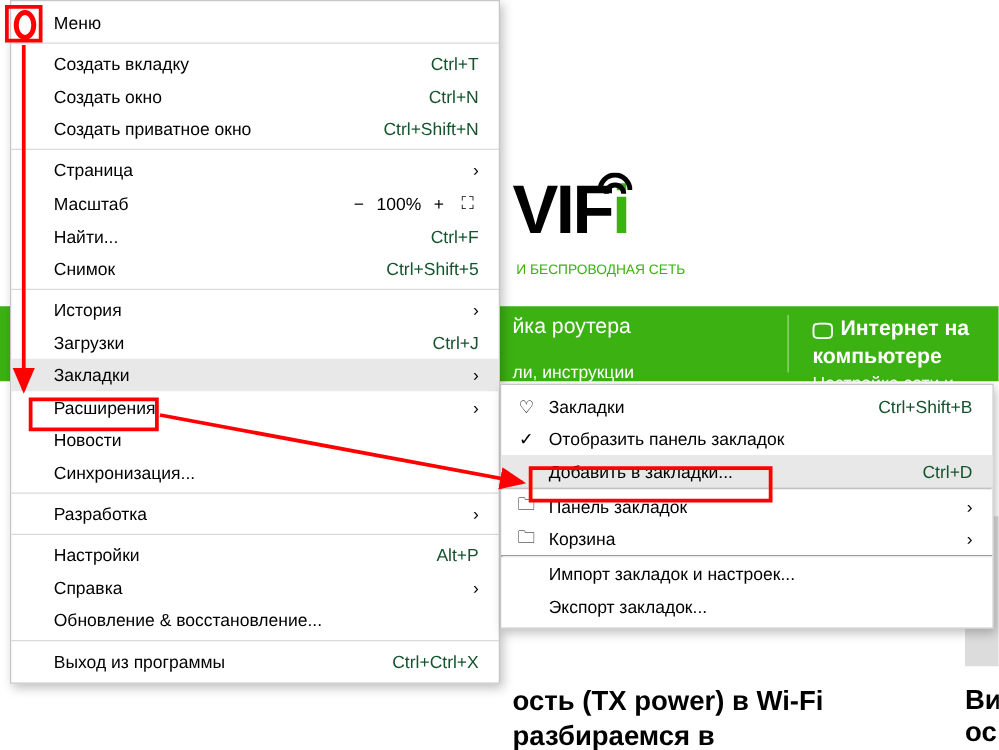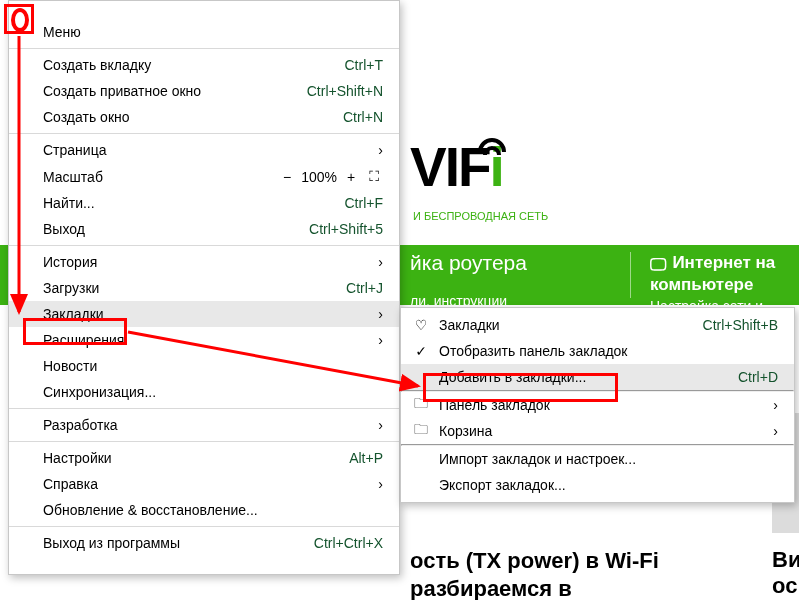--- a/index.html
+++ b/index.html
@@ -61,21 +61,21 @@
   }
 
   .green-bar {
     position: absolute;
     left: 0; top: 245px; right: 0;
     height: 60px;
     background: #3cb212;
     color: #fff;
   }
   .green-col1 { position:absolute; left:410px; top:6px; }
-  .green-col1 .title { font-size:21px; font-weight:400; }
+  .green-col1 .title { font-size:17px; font-weight:400; }
   .green-col1 .sub { font-size:14px; margin-top:18px; }
   .green-col2 { position:absolute; left:650px; top:8px; }
   .green-col2 .title { font-size:17px; font-weight:700; }
   .green-col2 .sub { font-size:14px; margin-top:3px; }
   .green-icon { margin-right:6px; vertical-align:-2px; }
 
   .vsep {
     position:absolute; left:630px; top:252px; width:1px; height:46px;
     background: rgba(255,255,255,0.5);
   }
@@ -100,21 +100,21 @@
   }
 
   
   .menu {
     position: absolute;
     left: 8px; top: 0;
     width: 392px;
     background: #fff;
     border: 1px solid #c7c7c7;
     box-shadow: 2px 3px 8px rgba(0,0,0,0.25);
-    padding: 18px 0;
+    padding: 4px 0;
   }
   .menu-item {
     display: flex;
     align-items: center;
     padding: 5px 16px 5px 34px;
     cursor: default;
     position: relative;
   }
   .menu-item.hover { background: #e8e8e8; }
   .mi-label { flex: 1; }
@@ -227,47 +227,47 @@
 <div class="menu">
   <div class="menu-item">
     <span class="mi-label">Меню</span>
   </div>
   <hr>
   <div class="menu-item">
     <span class="mi-label">Создать вкладку</span>
     <span class="mi-shortcut">Ctrl+T</span>
   </div>
   <div class="menu-item">
+    <span class="mi-label">Создать окно</span>
+    <span class="mi-shortcut">Ctrl+N</span>
+  </div>
+  <div class="menu-item">
     <span class="mi-label">Создать приватное окно</span>
     <span class="mi-shortcut">Ctrl+Shift+N</span>
-  </div>
-  <div class="menu-item">
-    <span class="mi-label">Создать окно</span>
-    <span class="mi-shortcut">Ctrl+N</span>
   </div>
   <hr>
   <div class="menu-item">
     <span class="mi-label">Страница</span>
     <span class="mi-arrow">›</span>
   </div>
   <div class="menu-item">
     <span class="mi-label">Масштаб</span>
     <span class="zoom-controls">
       <span class="zoom-minus">−</span>
       <span>100%</span>
       <span class="zoom-plus">+</span>
       <span class="zoom-full">⛶</span>
     </span>
   </div>
   <div class="menu-item">
     <span class="mi-label">Найти...</span>
     <span class="mi-shortcut">Ctrl+F</span>
   </div>
   <div class="menu-item">
-    <span class="mi-label">Выход</span>
+    <span class="mi-label">Снимок</span>
     <span class="mi-shortcut">Ctrl+Shift+5</span>
   </div>
   <hr>
   <div class="menu-item">
     <span class="mi-label">История</span>
     <span class="mi-arrow">›</span>
   </div>
   <div class="menu-item">
     <span class="mi-label">Загрузки</span>
     <span class="mi-shortcut">Ctrl+J</span>

